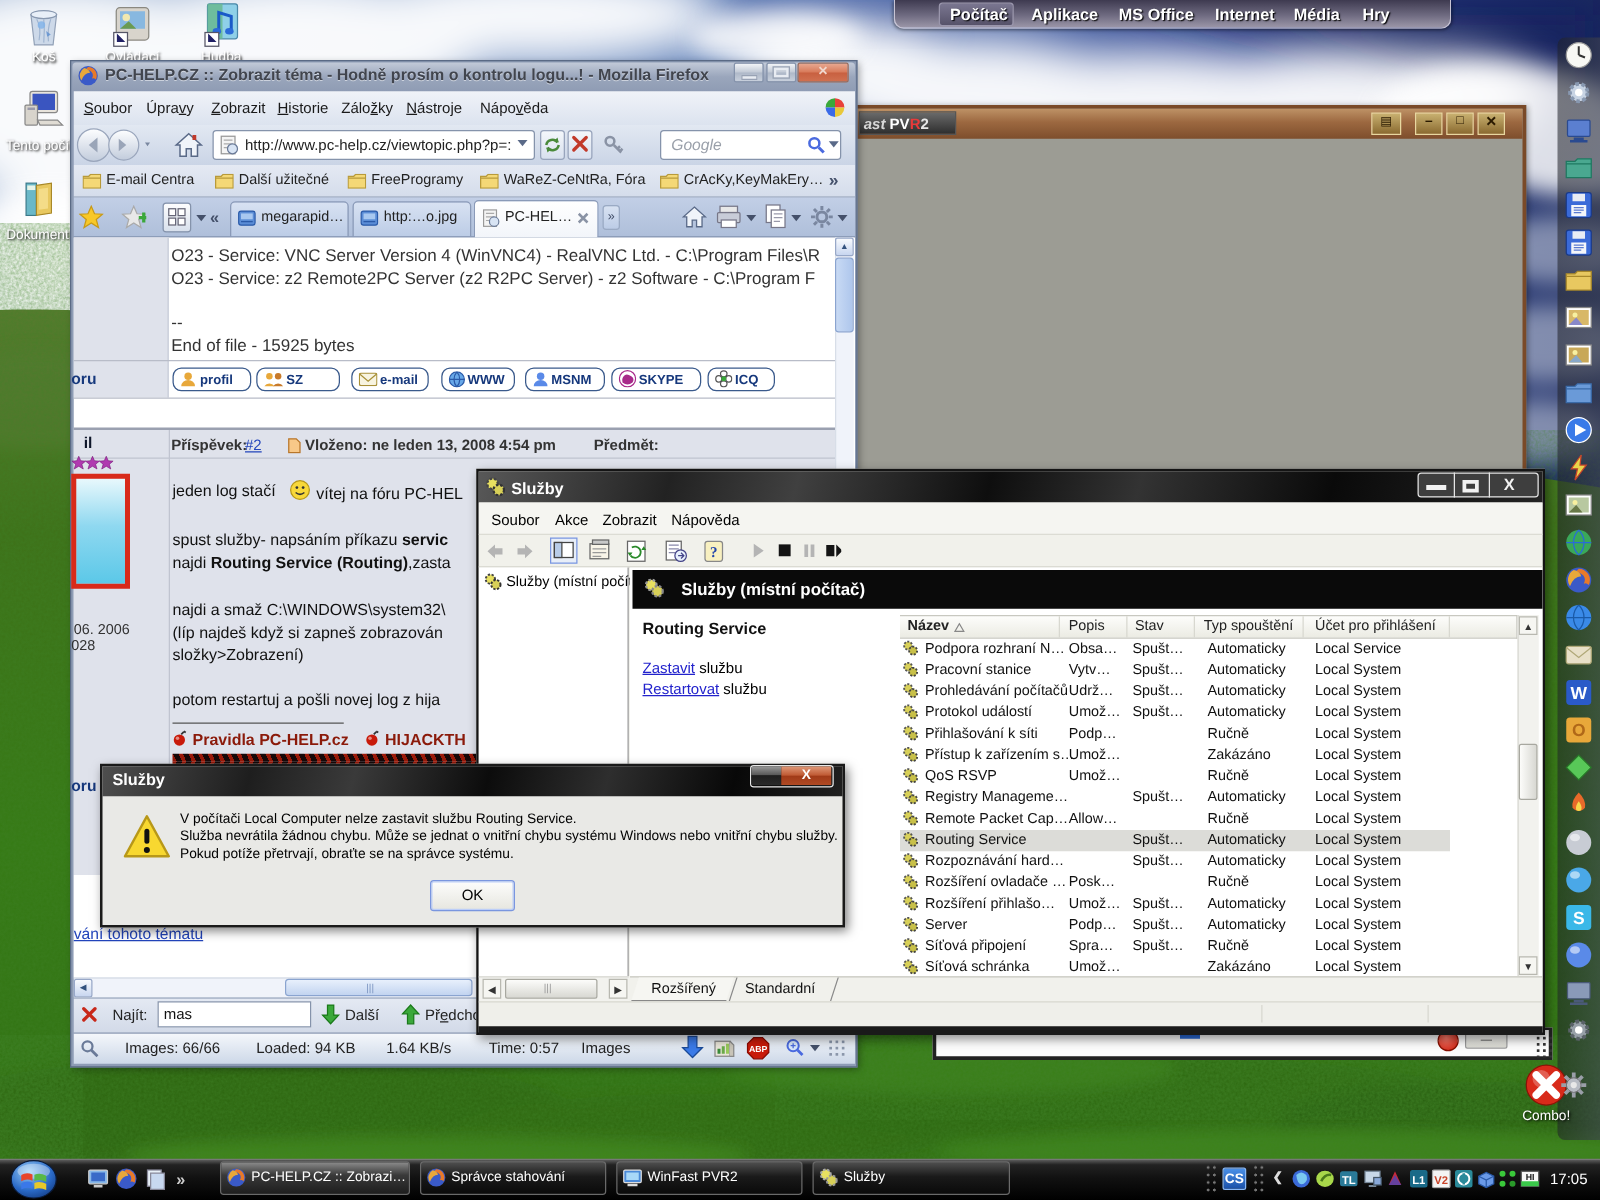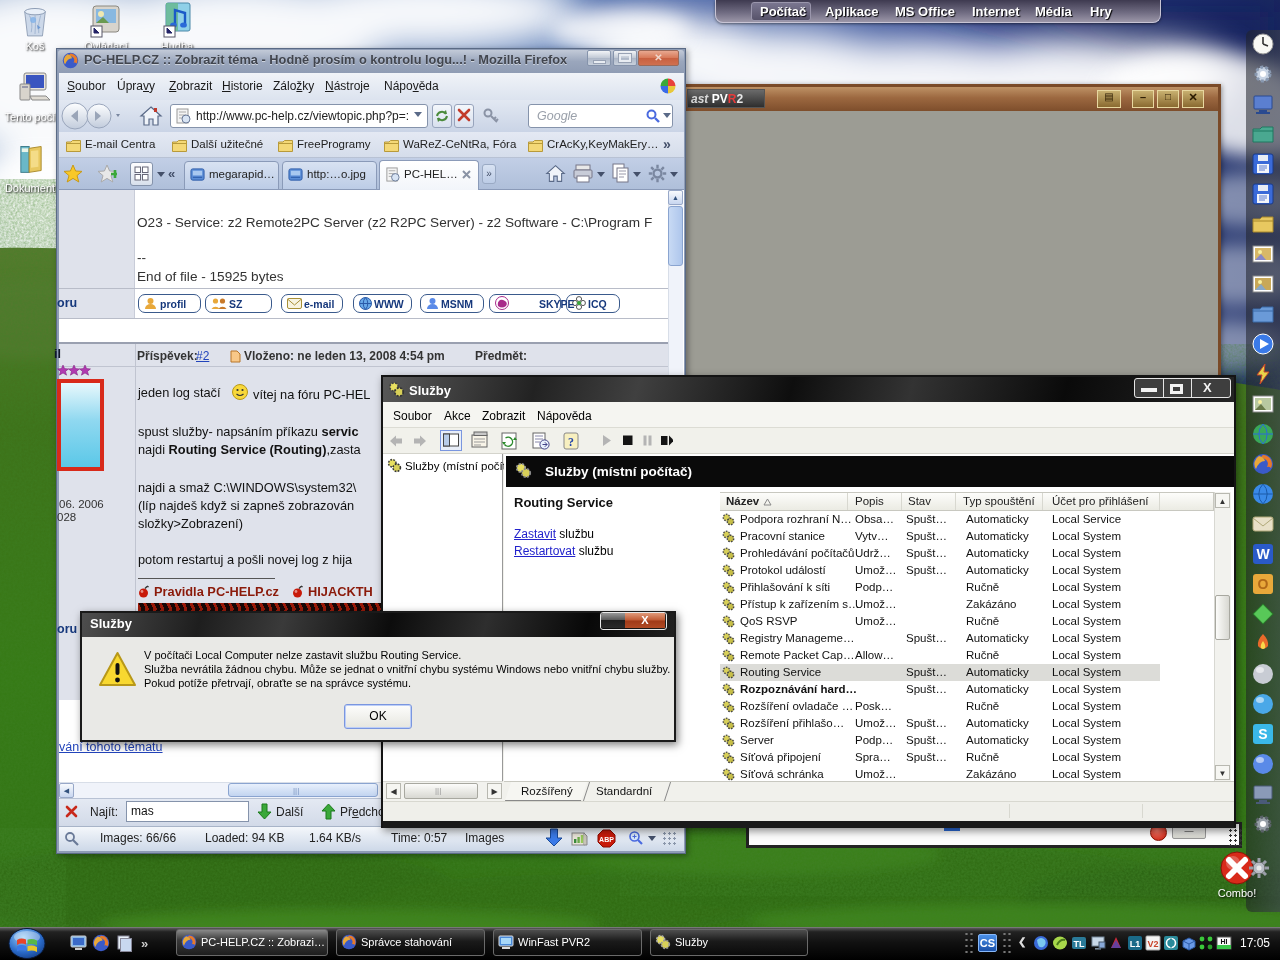--- a/index.html
+++ b/index.html
@@ -442,20 +442,21 @@
       <g stroke="#7A87A0" stroke-width="3">
         <path d="M12,1 V5 M12,19 V23 M1,12 H5 M19,12 H23 M4,4 L7,7 M17,17 L20,20 M20,4 L17,7 M7,17 L4,20"></path>
       </g>
     </svg>
     <div class="abs" style="left:670px;top:172px;width:0;height:0;border:4px solid transparent;border-top:5px solid #44506A"></div>
     <div class="abs" style="left:59px;top:190px;width:625px;height:592px;background:#fff"></div>
     <div class="abs" style="left:668px;top:190px;width:15px;height:592px;background:#F0F3FA;border-left:1px solid #D8DEE8"></div>
     <div class="abs" style="left:668px;top:190px;width:15px;height:15px;background:linear-gradient(#F8FAFD,#C8D6F0);border:1px solid #98A8C8;border-radius:2px;font-size:7px;color:#33527E;text-align:center;line-height:14px">▲</div>
     <div class="abs" style="left:668px;top:767px;width:15px;height:15px;background:linear-gradient(#F8FAFD,#C8D6F0);border:1px solid #98A8C8;border-radius:2px;font-size:7px;color:#33527E;text-align:center;line-height:14px">▼</div>
     <div class="abs" style="left:668px;top:206px;width:15px;height:60px;background:linear-gradient(90deg,#C8DAF4,#AEC6EC);border:1px solid #8AA4D0;border-radius:3px"></div>
+    <div class="abs nw" style="left:137px;top:197px;font-size:13.6px;color:#333;font-weight:normal;">O23 - Service: VNC Server Version 4 (WinVNC4) - RealVNC Ltd. - C:\Program Files\R</div>
     <div class="abs nw" style="left:137px;top:215px;font-size:13.6px;color:#333;font-weight:normal;">O23 - Service: z2 Remote2PC Server (z2 R2PC Server) - z2 Software - C:\Program F</div>
     <div class="abs nw" style="left:137px;top:250px;font-size:13.6px;color:#333;font-weight:normal;">--</div>
     <div class="abs nw" style="left:137px;top:269px;font-size:13.6px;color:#333;font-weight:normal;">End of file - 15925 bytes</div>
     <div class="abs" style="left:59px;top:190px;width:76px;height:128px;background:#DFE2EB;border-right:1px solid #C8CCD8"></div>
     <div class="abs nw" style="left:57px;top:296px;font-size:12.5px;color:#16387C;font-weight:bold;">oru</div>
     <div class="abs" style="left:59px;top:288px;width:609px;height:1px;background:#B8BCC8"></div>
     <div class="abs" style="left:138px;top:294px;width:63px;height:19px;background:#fff;border:1.5px solid #3A5A8C;border-radius:7px"></div>
     <div class="abs" style="left:205px;top:294px;width:67px;height:19px;background:#fff;border:1.5px solid #3A5A8C;border-radius:7px"></div>
     <div class="abs" style="left:281px;top:294px;width:62px;height:19px;background:#fff;border:1.5px solid #3A5A8C;border-radius:7px"></div>
     <div class="abs" style="left:353px;top:294px;width:59px;height:19px;background:#fff;border:1.5px solid #3A5A8C;border-radius:7px"></div>
@@ -495,35 +496,35 @@
         <ellipse cx="3" cy="7" rx="2.4" ry="2.6"></ellipse>
         <ellipse cx="11" cy="7" rx="2.4" ry="2.6"></ellipse>
       </g>
       <circle cx="7" cy="7" r="2" fill="#3AA83A"></circle>
     </svg>
     <div class="abs nw" style="left:160px;top:298px;font-size:10.5px;color:#16387C;font-weight:bold;">profil</div>
     <div class="abs nw" style="left:229px;top:298px;font-size:10.5px;color:#16387C;font-weight:bold;">SZ</div>
     <div class="abs nw" style="left:304px;top:298px;font-size:10.5px;color:#16387C;font-weight:bold;">e-mail</div>
     <div class="abs nw" style="left:374px;top:298px;font-size:10.5px;color:#16387C;font-weight:bold;">WWW</div>
     <div class="abs nw" style="left:441px;top:298px;font-size:10.5px;color:#16387C;font-weight:bold;">MSNM</div>
-    <div class="abs nw" style="left:539px;top:298px;font-size:10.5px;color:#16387C;font-weight:bold;">SKYPE</div>
+    <div class="abs nw" style="left:511px;top:298px;font-size:10.5px;color:#16387C;font-weight:bold;">SKYPE</div>
     <div class="abs nw" style="left:588px;top:298px;font-size:10.5px;color:#16387C;font-weight:bold;">ICQ</div>
     <div class="abs" style="left:59px;top:318px;width:609px;height:1px;background:#B8BCC8"></div>
     <div class="abs" style="left:59px;top:342px;width:609px;height:2px;background:#9AA0B0"></div>
     <div class="abs" style="left:59px;top:344px;width:609px;height:356px;background:#DFE2EB"></div>
     <div class="abs" style="left:135px;top:344px;width:1px;height:356px;background:#C0C4D0"></div>
     <div class="abs nw" style="left:137px;top:349px;font-size:12px;color:#333;font-weight:bold;">Příspěvek:</div>
     <div class="abs nw" style="left:196px;top:349px;font-size:12px;color:#2244BB;font-weight:normal;text-decoration:underline">#2</div>
     <svg class="abs" style="left:230px;top:350px" width="11" height="13" viewBox="0 0 11 13">
       <path d="M1,1 L7,1 L10,4 L10,12 L1,12 Z" fill="#F8C888" stroke="#B8762A"></path>
     </svg>
     <div class="abs nw" style="left:244px;top:349px;font-size:12px;color:#333;font-weight:bold;">Vloženo: ne leden 13, 2008 4:54 pm</div>
     <div class="abs nw" style="left:475px;top:349px;font-size:12px;color:#333;font-weight:bold;">Předmět:</div>
     <div class="abs" style="left:59px;top:366px;width:609px;height:1px;background:#C0C4D0"></div>
-    <div class="abs nw" style="left:54px;top:347px;font-size:12.5px;color:#0f172a;font-weight:bold;">il</div>
+    <div class="abs nw" style="left:67px;top:347px;font-size:12.5px;color:#0f172a;font-weight:bold;">il</div>
     <svg class="abs" style="left:57px;top:364px" width="34" height="13" viewBox="0 0 34 13">
       <g fill="#B03AB0" stroke="#7A1A7A" stroke-width="0.5">
         <path d="M6,1 L7.6,4.6 L11.5,4.9 L8.5,7.4 L9.6,11.2 L6,9 L2.4,11.2 L3.5,7.4 L0.5,4.9 L4.4,4.6 Z"></path>
         <path d="M17,1 L18.6,4.6 L22.5,4.9 L19.5,7.4 L20.6,11.2 L17,9 L13.4,11.2 L14.5,7.4 L11.5,4.9 L15.4,4.6 Z"></path>
         <path d="M28,1 L29.6,4.6 L33.5,4.9 L30.5,7.4 L31.6,11.2 L28,9 L24.4,11.2 L25.5,7.4 L22.5,4.9 L26.4,4.6 Z"></path>
       </g>
     </svg>
     <div class="abs" style="left:57px;top:379px;width:47px;height:92px;background:linear-gradient(#E8F8FC,#8FD8F0 45%,#5BC8E8);border:4px solid #D82A1A"></div>
     <div class="abs nw" style="left:59px;top:498px;font-size:11.5px;color:#333;font-weight:normal;">06. 2006</div>
     <div class="abs nw" style="left:57px;top:511px;font-size:11.5px;color:#333;font-weight:normal;">028</div>
@@ -785,21 +786,21 @@
         <circle cx="8.5" cy="8.5" r="3.2" fill="#C8C048" stroke="#444" stroke-width="1.5" stroke-dasharray="1.6 1.2"></circle>
       </svg></div>
     <div class="abs nw" style="left:740px;top:666px;font-size:11.5px;color:#111;font-weight:normal;">Routing Service</div>
     <div class="abs nw" style="left:906px;top:666px;font-size:11.5px;color:#111;font-weight:normal;">Spušt…</div>
     <div class="abs nw" style="left:966px;top:666px;font-size:11.5px;color:#111;font-weight:normal;">Automaticky</div>
     <div class="abs nw" style="left:1052px;top:666px;font-size:11.5px;color:#111;font-weight:normal;">Local System</div>
     <div class="abs" style="left:722px;top:682px;width:13px;height:13px;"><svg width="13" height="13" viewBox="0 0 13 13">
         <circle cx="4.5" cy="4.5" r="3.2" fill="#D8D058" stroke="#555" stroke-width="1.5" stroke-dasharray="1.6 1.2"></circle>
         <circle cx="8.5" cy="8.5" r="3.2" fill="#C8C048" stroke="#444" stroke-width="1.5" stroke-dasharray="1.6 1.2"></circle>
       </svg></div>
-    <div class="abs nw" style="left:740px;top:683px;font-size:11.5px;color:#111;font-weight:bold;">Rozpoznávání hard…</div>
+    <div class="abs nw" style="left:740px;top:683px;font-size:11.5px;color:#111;font-weight:normal;">Rozpoznávání hard…</div>
     <div class="abs nw" style="left:906px;top:683px;font-size:11.5px;color:#111;font-weight:normal;">Spušt…</div>
     <div class="abs nw" style="left:966px;top:683px;font-size:11.5px;color:#111;font-weight:normal;">Automaticky</div>
     <div class="abs nw" style="left:1052px;top:683px;font-size:11.5px;color:#111;font-weight:normal;">Local System</div>
     <div class="abs" style="left:722px;top:699px;width:13px;height:13px;"><svg width="13" height="13" viewBox="0 0 13 13">
         <circle cx="4.5" cy="4.5" r="3.2" fill="#D8D058" stroke="#555" stroke-width="1.5" stroke-dasharray="1.6 1.2"></circle>
         <circle cx="8.5" cy="8.5" r="3.2" fill="#C8C048" stroke="#444" stroke-width="1.5" stroke-dasharray="1.6 1.2"></circle>
       </svg></div>
     <div class="abs nw" style="left:740px;top:700px;font-size:11.5px;color:#111;font-weight:normal;">Rozšíření ovladače …</div>
     <div class="abs nw" style="left:855px;top:700px;font-size:11.5px;color:#111;font-weight:normal;">Posk…</div>
     <div class="abs nw" style="left:966px;top:700px;font-size:11.5px;color:#111;font-weight:normal;">Ručně</div>

